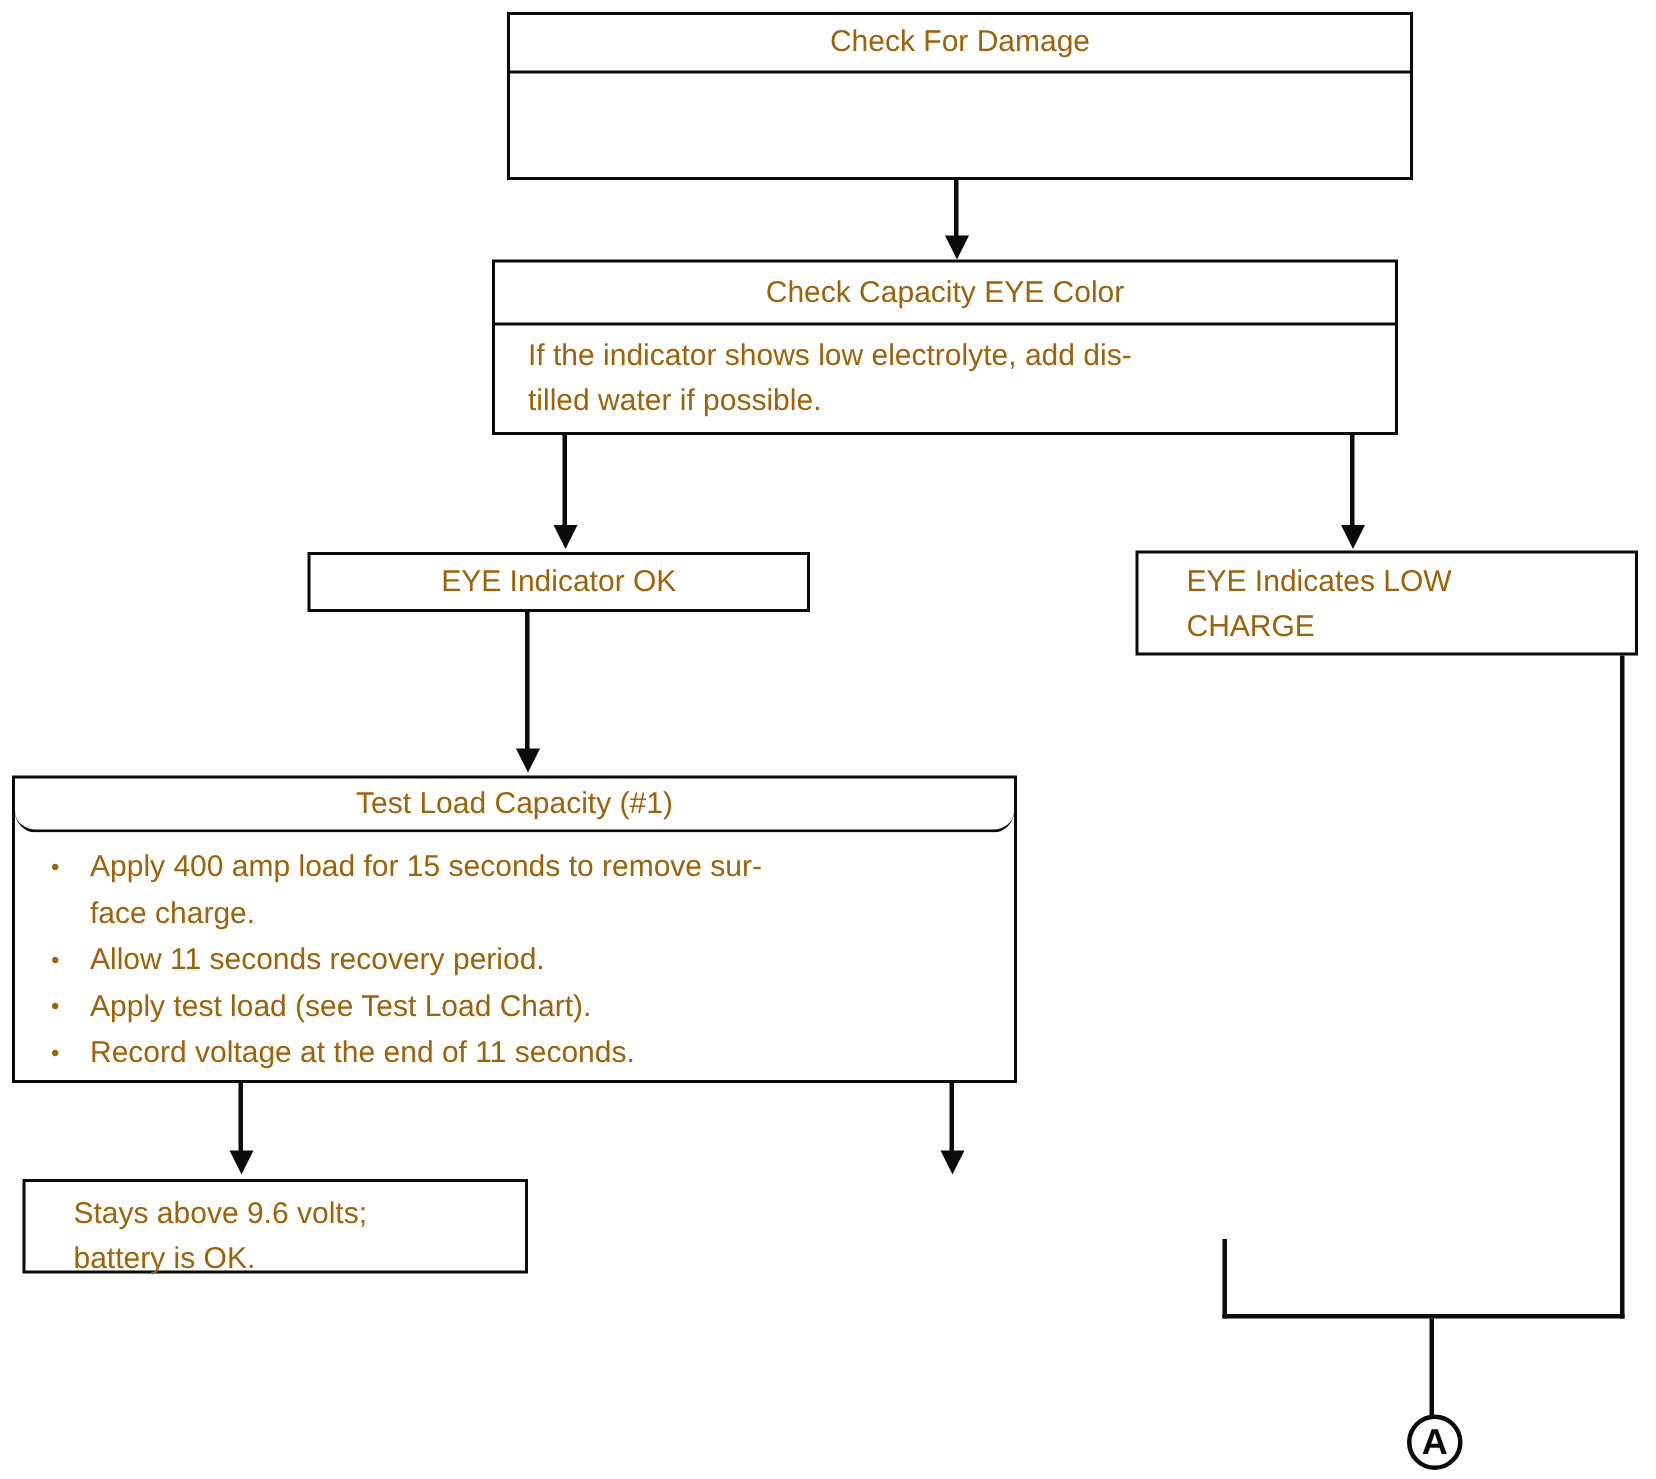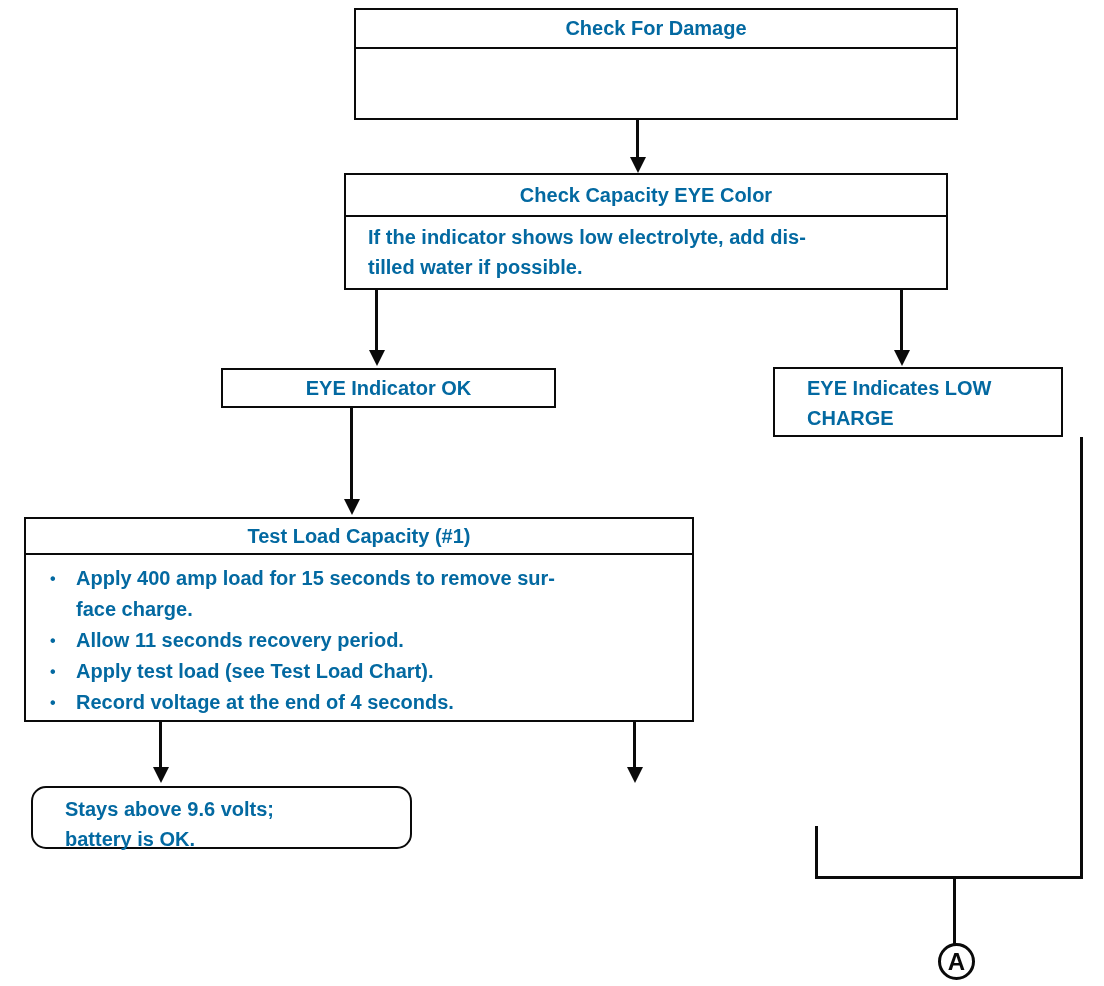--- a/index.html
+++ b/index.html
@@ -14,24 +14,23 @@
     height: 986px;
     background: #ffffff;
     color: #0a0a0a;
     overflow: hidden;
   }
   .node {
     position: absolute;
     border: 2px solid #0a0a0a;
     background: #ffffff;
     box-sizing: border-box;
-    font-weight: 700;
+    font-weight: 400;
     font-size: 20px;
-    color: #0369a1;
-    margin-left: 16px;
+    color: #a16207;
   }
   .node-title {
     border-bottom: 2px solid #0a0a0a;
     text-align: center;
     box-sizing: border-box;
     white-space: nowrap;
   }
   .node-body {
     white-space: pre-line;
     line-height: 30px;
@@ -48,25 +47,25 @@
     white-space: pre-line;
     line-height: 30px;
     padding: 4px 8px 0 32px;
   }
   
   #n-damage   { left: 338px; top: 8px;   width: 604px; height: 112px; }
   #n-damage .node-title { height: 39px; line-height: 37px; }
   #n-eyecolor { left: 328px; top: 173px; width: 604px; height: 117px; }
   #n-eyecolor .node-title { height: 42px; line-height: 40px; }
   #n-testload { left: 8px;   top: 517px; width: 670px; height: 205px; }
-  #n-testload .node-title { height: 36px; line-height: 34px; }
+  #n-testload .node-title { height: 36px; line-height: 34px; border-radius: 14px; }
   
   #n-eyeok   { left: 205px; top: 368px; width: 335px; height: 40px; }
-  #n-eyelow  { left: 757px; top: 367px; width: 290px; height: 70px; }
-  #n-stays   { left: 15px;  top: 786px; width: 381px; height: 63px; padding-top: 2px; border-radius: 15px; }
+  #n-eyelow  { left: 757px; top: 367px; width: 335px; height: 70px; }
+  #n-stays   { left: 15px;  top: 786px; width: 337px; height: 63px; padding-top: 2px; }
   #n-drops   { left: 535px; top: 785px; width: 335px; height: 41px; }
   
   .bullets {
     list-style: none;
     margin: 8px 0 0 0;
     padding: 0 12px 0 24px;
   }
   .bullets li {
     display: flex;
     align-items: flex-start;
@@ -169,21 +168,21 @@
       <li>
         <span class="dot">•</span>
         <span class="btext">Allow 11 seconds recovery period.</span>
       </li>
       <li>
         <span class="dot">•</span>
         <span class="btext">Apply test load (see Test Load Chart).</span>
       </li>
       <li>
         <span class="dot">•</span>
-        <span class="btext">Record voltage at the end of 4 seconds.</span>
+        <span class="btext">Record voltage at the end of 11 seconds.</span>
       </li>
     </ul>
   </div>
 
   <div class="varrow" id="a5"></div>
   <div class="varrow" id="a6"></div>
 
   <div class="node" id="n-stays">
     <div class="label-left">Stays above 9.6 volts;
 battery is OK.</div>

